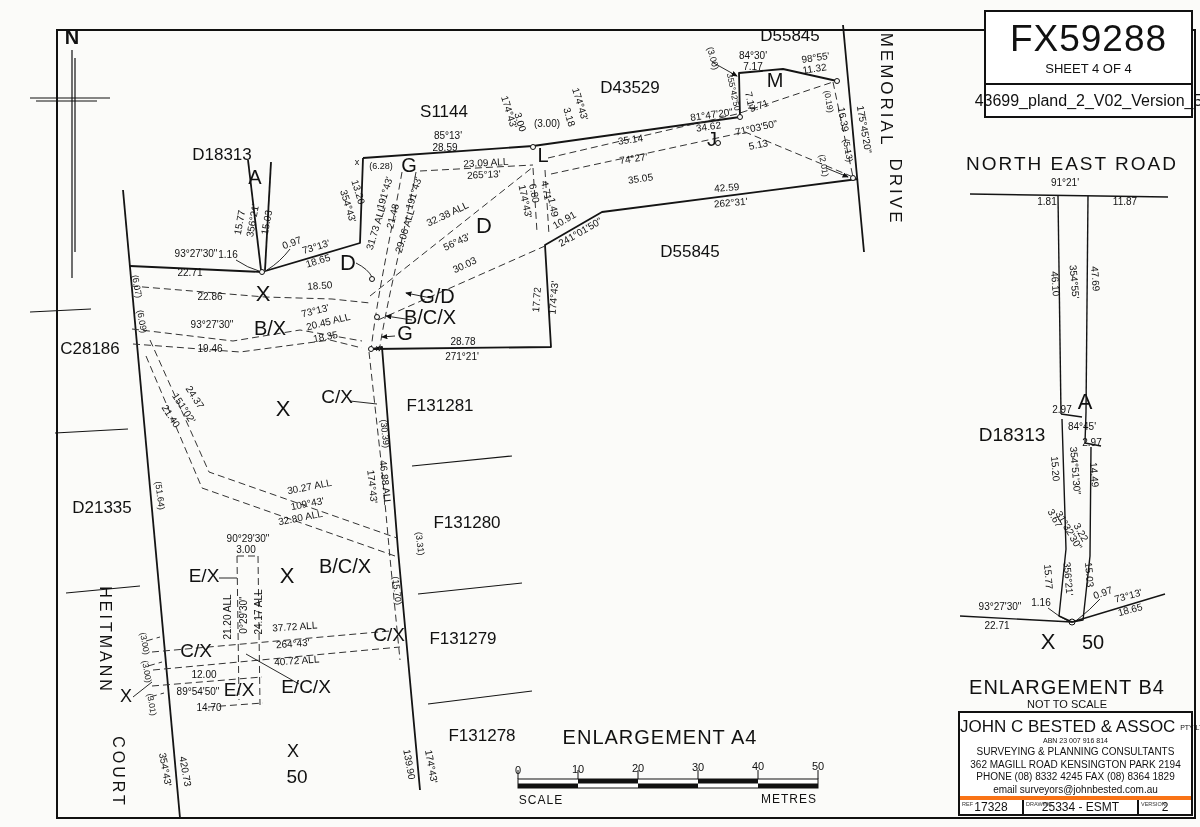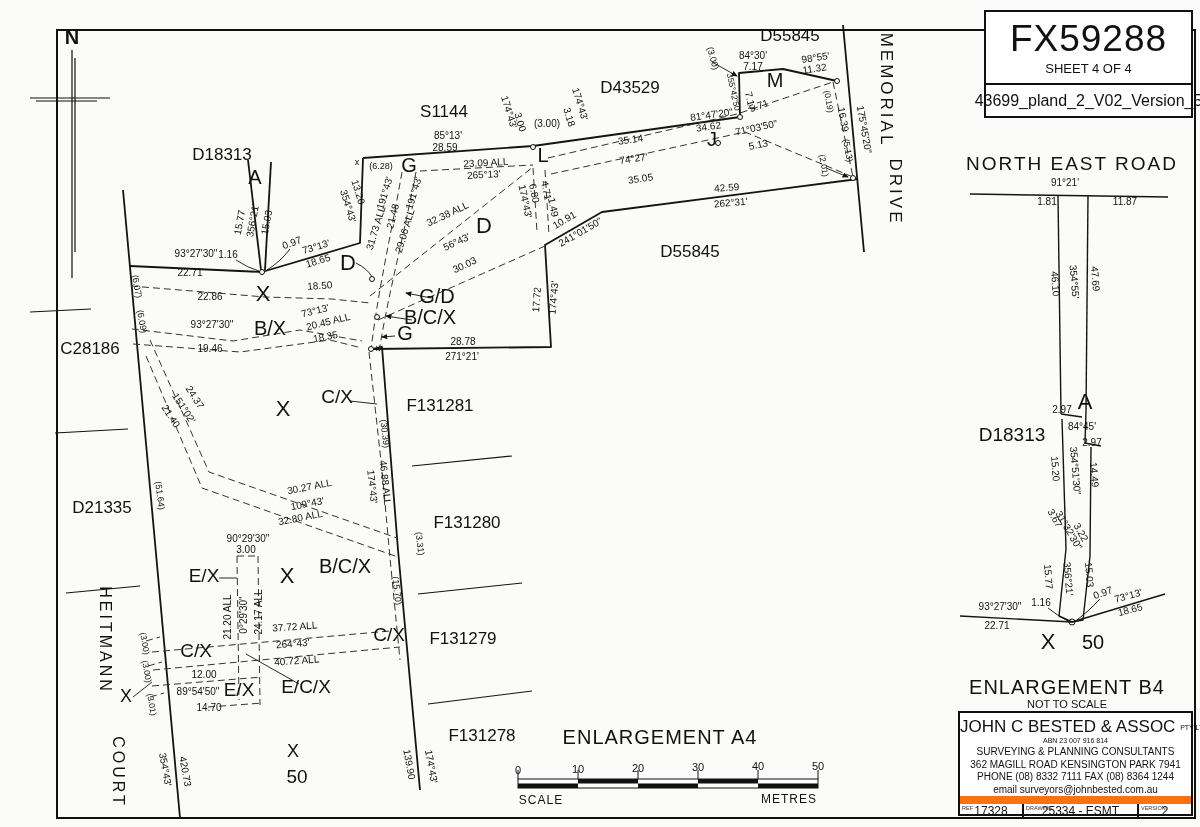--- a/index.html
+++ b/index.html
@@ -12,21 +12,21 @@
   .tb-top{flex:1;display:flex;flex-direction:column;align-items:center;justify-content:center;}
   .tb-plan{font-size:37px;letter-spacing:1px;line-height:1;}
   .tb-sheet{font-size:13px;margin-top:4px;}
   .tb-file{border-top:2px solid #111;height:31px;display:flex;align-items:center;justify-content:center;font-size:16px;}
   .info-block{left:958px;top:711px;width:235px;height:105px;display:flex;flex-direction:column;}
   .ib-top{flex:1;text-align:center;padding-top:3px;line-height:1.25;}
   .ib-company{font-size:17px;white-space:nowrap;}
   .ib-pty{font-size:7px;display:inline-block;text-align:left;line-height:1;vertical-align:middle;}
   .ib-abn{font-size:7px;}
   .ib-line{font-size:10px;}
-  .ib-bottom{border-top:8px solid #f97316;height:21px;display:flex;font-size:12px;}
+  .ib-bottom{border-top:4px solid #f97316;height:21px;display:flex;font-size:12px;}
   .ib-cell{position:relative;display:flex;align-items:center;justify-content:center;border-right:2px solid #111;}
   .ib-cell:last-child{border-right:none;}
   .ib-tag{position:absolute;left:2px;top:1px;font-size:5.5px;color:#333;}
   .c1{width:62px;}.c2{flex:1;}.c3{width:52px;}
 </style>
 </head>
 <body>
 
 <div class="sheet">
 
@@ -335,22 +335,22 @@
       <div class="tb-sheet">SHEET 4 OF 4</div>
     </div>
     <div class="tb-file">43699_pland_2_V02_Version_5</div>
   </div>
 
   <div class="block info-block">
     <div class="ib-top">
       <span class="ib-company"><span>JOHN C BESTED &amp; ASSOC</span> <span class="ib-pty">PTY LTD</span></span>
       <div class="ib-abn">ABN 23 007 916 814</div>
       <div class="ib-line">SURVEYING  &amp;  PLANNING  CONSULTANTS</div>
-      <div class="ib-line">362 MAGILL ROAD   KENSINGTON PARK 7941</div>
-      <div class="ib-line">PHONE (08) 8332 7111  FAX (08) 8364 1244</div>
+      <div class="ib-line">362 MAGILL ROAD   KENSINGTON PARK 2194</div>
+      <div class="ib-line">PHONE (08) 8332 4245  FAX (08) 8364 1829</div>
       <div class="ib-line">email  surveyors@johnbested.com.au</div>
     </div>
     <div class="ib-bottom">
       <div class="ib-cell c1">
         <span class="ib-tag">REF</span>
         <span>17328</span>
       </div>
       <div class="ib-cell c2">
         <span class="ib-tag">DRAWING</span>
         <span>25334 - ESMT</span>

